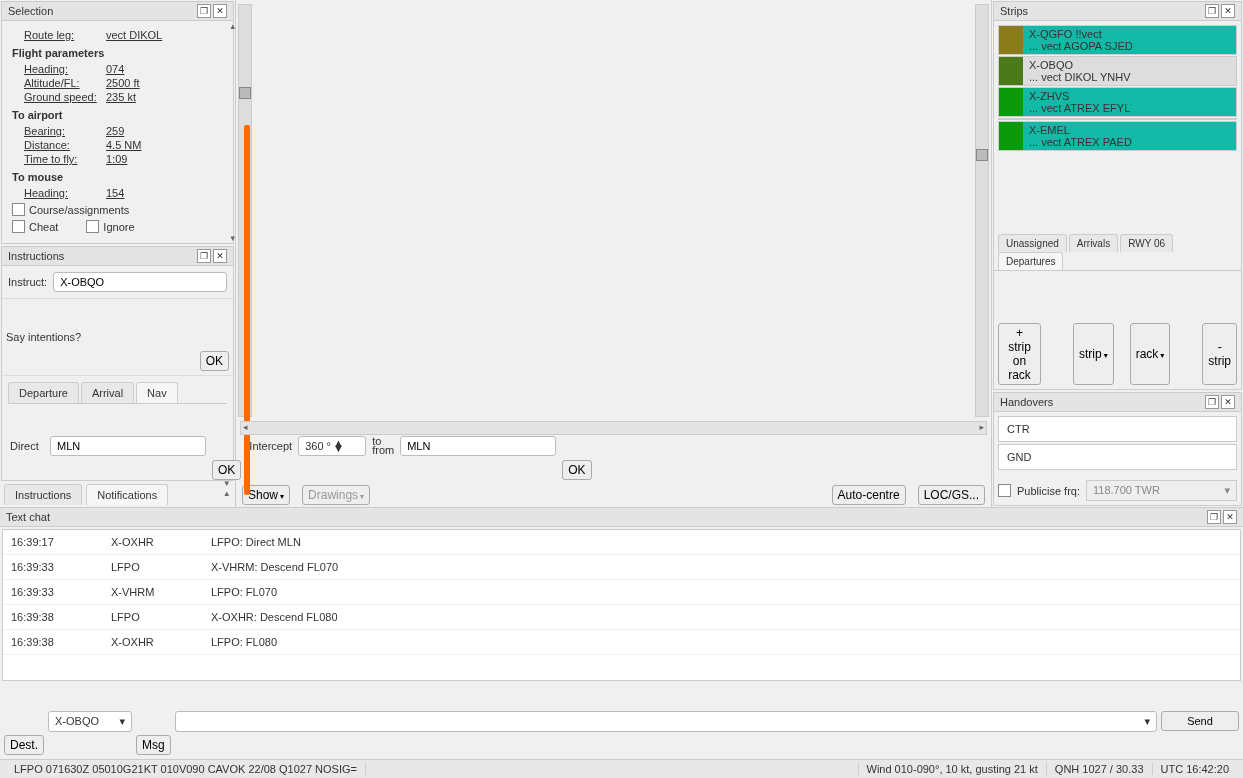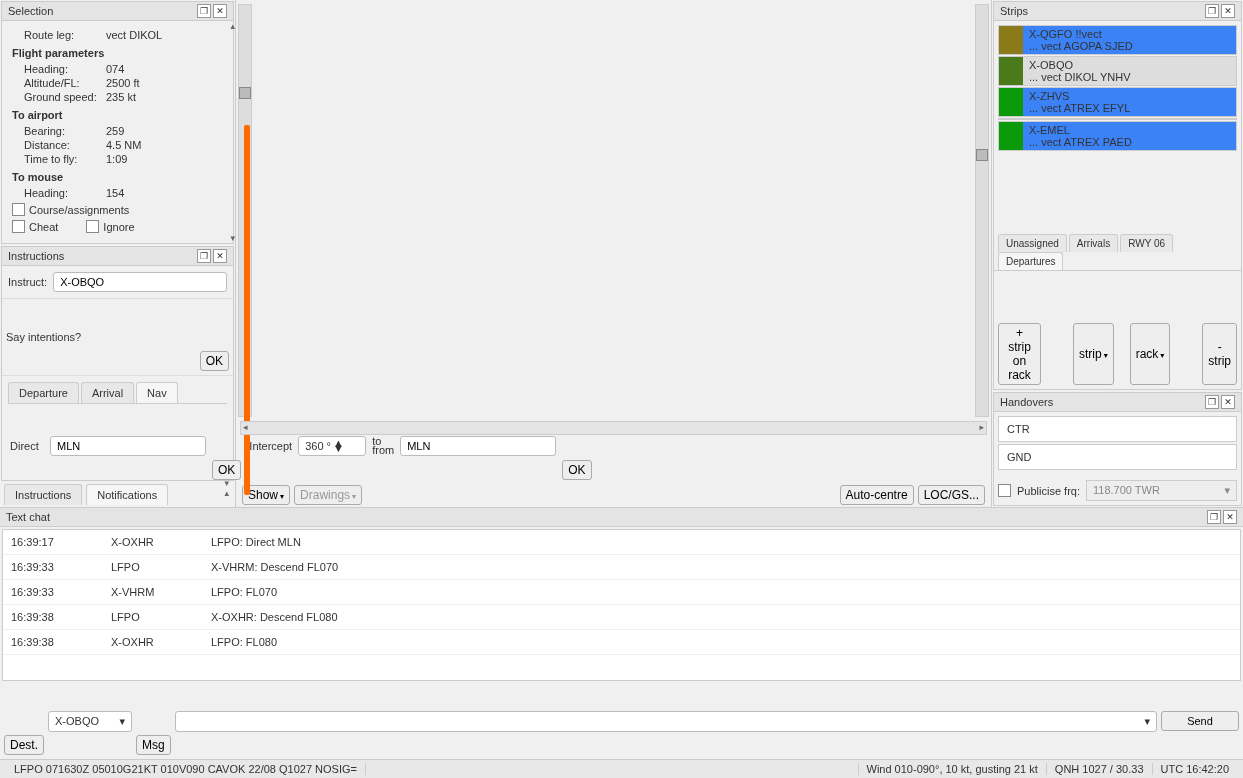--- a/index.html
+++ b/index.html
@@ -8,37 +8,37 @@
 .left-col { width: 236px; display: flex; flex-direction: column; border-right: 1px solid #ccc; }
 .center-col { flex: 1; display: flex; flex-direction: column; min-width: 0; }
 .right-col { width: 252px; display: flex; flex-direction: column; border-left: 1px solid #ccc; }
 .panel { border: 1px solid #ccc; background: #f0f0f0; margin: 1px; }
 .panel-header { background: #e4e4e4; padding: 2px 6px; display: flex; align-items: center; border-bottom: 1px solid #ccc; }
 .panel-header .title { flex: 1; font-size: 11px; }
 .panel-header .icons { display: flex; gap: 2px; }
 .win-btn { width: 14px; height: 14px; border: 1px solid #999; background: #fff; font-size: 9px; display: flex; align-items: center; justify-content: center; cursor: pointer; }
 .panel-body { padding: 6px 10px; }
 .section-title { font-weight: bold; margin: 6px 0 4px 0; font-size: 11px; }
-.kv-row { display: flex; margin: 2px 0 2px 12px; font-size: 11px; }
+.kv-row { display: flex; margin: 2px 0 2px 12px; font-size: 11px; text-decoration: underline; }
 .kv-row .k { width: 82px; }
 .chk-row { display: flex; align-items: center; gap: 4px; margin: 4px 0; }
 .chk { width: 13px; height: 13px; border: 1px solid #888; background: #fff; }
 .inst-row { display: flex; align-items: center; gap: 6px; padding: 6px; }
 .text-input { border: 1px solid #bbb; padding: 3px 6px; background: #fff; border-radius: 3px; }
 .btn { border: 1px solid #aaa; background: #eee; padding: 3px 8px; border-radius: 3px; cursor: pointer; }
 .btn.small { padding: 2px 5px; font-size: 12px; margin-top: 48px; }
 .tabs { display: flex; border-bottom: 1px solid #ccc; margin: 6px 6px 0 6px; }
 .tab { padding: 4px 10px; border: 1px solid #ccc; border-bottom: none; background: #e8e8e8; margin-right: 2px; border-radius: 3px 3px 0 0; cursor: pointer; }
 .tab.active { background: #f6f6f6; }
 .bottom-tabs { display: flex; padding: 2px 4px; gap: 2px; }
 .radar { flex: 1; background: #777; position: relative; margin: 4px; overflow: hidden; }
-.radar-controls { display: flex; align-items: center; padding: 2px 6px; gap: 4px; }
+.radar-controls { display: flex; align-items: center; padding: 2px 6px; gap: 12px; }
 .radar-controls .spacer { flex: 1; }
 .strips-body { padding: 4px; }
-.strip { display: flex; margin-bottom: 1px; border: 1px solid #ccc; background: #3b82f6; }
+.strip { display: flex; margin-bottom: 1px; border: 1px solid #ccc; background: #14b8a6; }
 .strip .color { width: 24px; }
 .strip .content { flex: 1; padding: 2px 6px; }
 .strip.sel { background: #ddd; }
 .c-olive { background: #8a7a1a; }
 .c-dgreen { background: #4a7a1a; }
 .c-green { background: #0a9a0a; }
 .strip-controls { padding: 4px; display: flex; gap: 16px; }
 .strip-controls .spacer { flex: 1; }
 .handovers-body { padding: 4px; }
 .handover-item { background: #fff; border: 1px solid #ccc; padding: 6px 8px; margin-bottom: 2px; }

